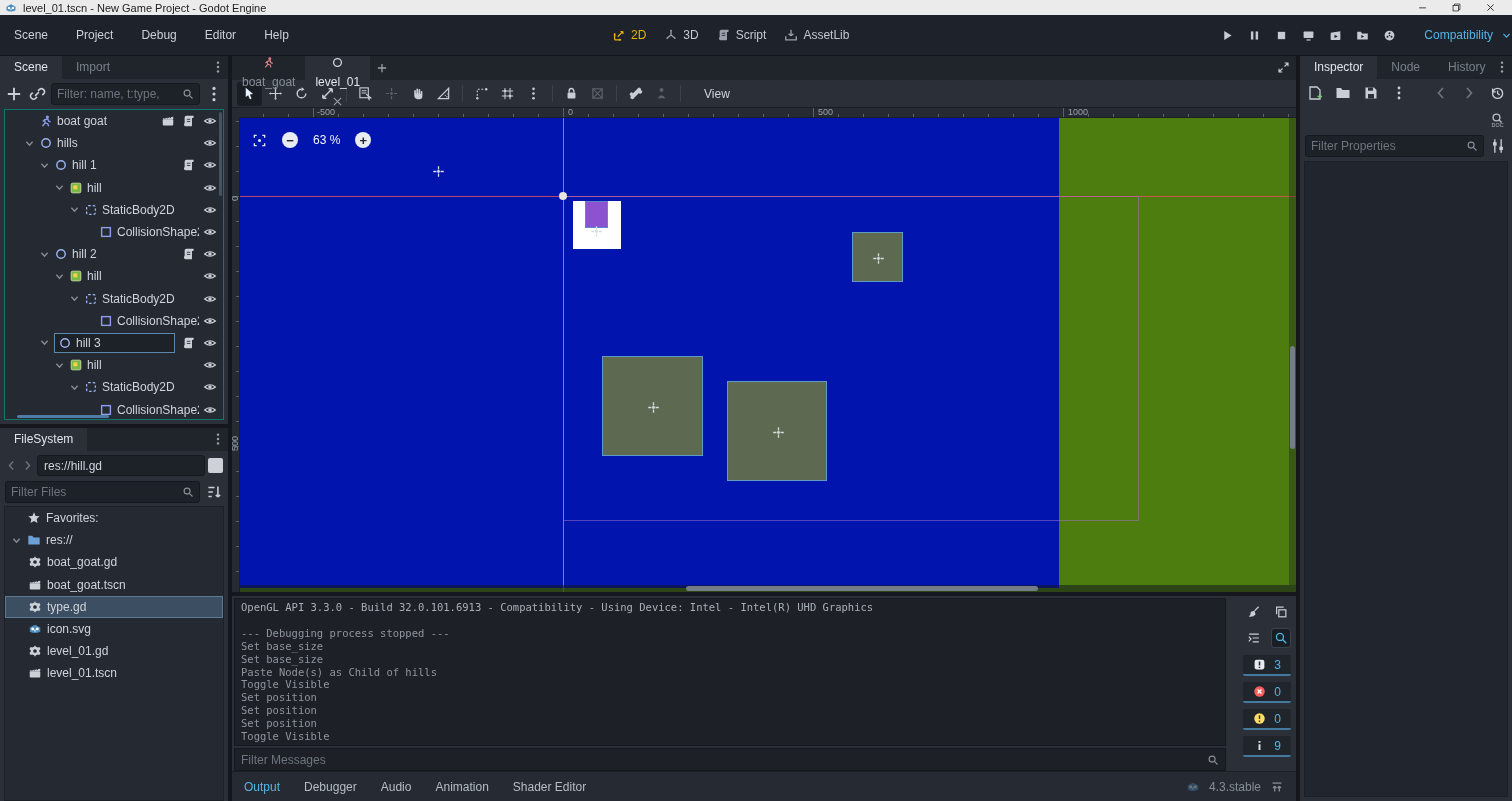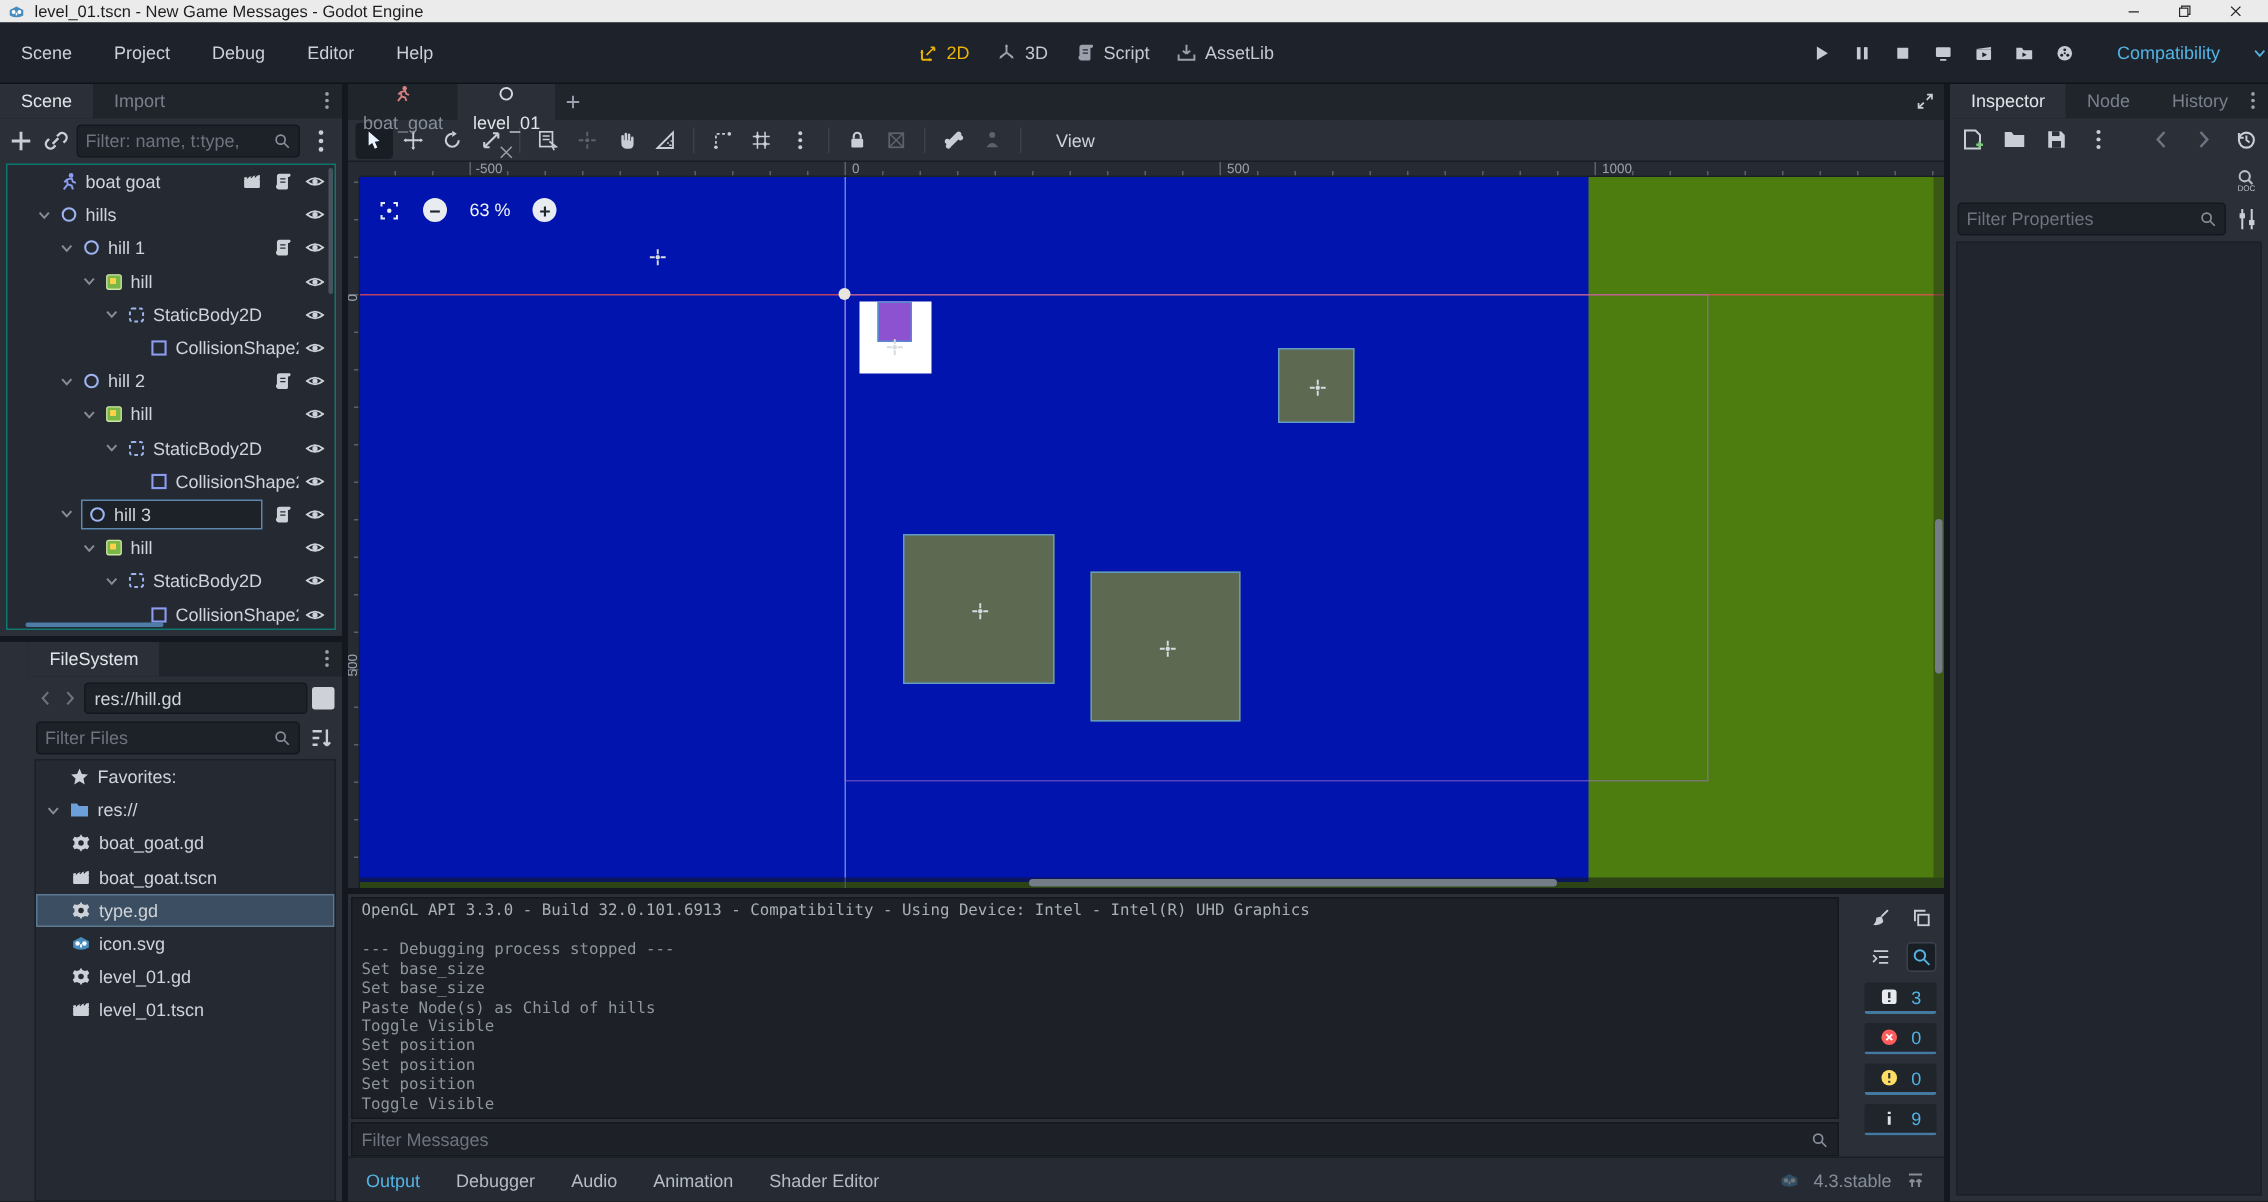--- a/index.html
+++ b/index.html
@@ -18,21 +18,21 @@
   
   .menubar{height:41px;background:#1d222b;display:flex;align-items:center;position:relative;border-bottom:1px solid #10141a;}
   .menu-item{padding:0 14px;color:#ccd1d9;}
   .modes{position:absolute;left:612px;display:flex;gap:18px;align-items:center;}
   .mode{display:flex;gap:5px;align-items:center;color:#c3c8d1;}
   .mode .icon{width:14px;height:14px;color:#9aa1ac;}
   .mode.active,.mode.active .icon{color:#eab308;}
   .playbar{margin-left:auto;display:flex;align-items:center;gap:2px;padding-right:10px;}
   .playbtn{width:25px;height:22px;display:flex;align-items:center;justify-content:center;color:#c6cbd3;}
   .playbtn .icon{width:13px;height:13px;}
-  .renderer{color:#53b4e4;display:flex;align-items:center;gap:21px;margin-left:12px;}
+  .renderer{color:#53b4e4;display:flex;align-items:center;gap:8px;margin-left:12px;}
   .renderer .icon{width:11px;height:11px;}
 
   
   .main{display:flex;height:745px;gap:4px;background:#14181e;}
   .col-left{width:228px;display:flex;flex-direction:column;gap:4px;}
   .col-center{flex:1;min-width:0;display:flex;flex-direction:column;}
   .col-right{width:212px;background:#2a2f38;display:flex;flex-direction:column;}
   .panel{background:#2a2f38;display:flex;flex-direction:column;}
 
   
@@ -54,21 +54,21 @@
   .expander{width:11px;height:11px;color:#868d98;flex:none;}
   .node-icon{width:14px;height:14px;}
   .row-label{white-space:nowrap;overflow:hidden;}
   .trailing{margin-left:auto;display:flex;gap:7px;align-items:center;color:#ccd1d8;}
   .trailing .icon{width:14px;height:14px;}
   .rename-box{display:flex;align-items:center;gap:4px;border:1px solid #5d87ad;background:#1d2128;height:20px;padding:0 5px 0 3px;flex:1;margin-right:3px;min-width:0;}
   .vscroll-thumb{position:absolute;right:1px;top:2px;width:3px;height:84px;background:#49525f;border-radius:2px;}
   .hscroll-thumb{position:absolute;left:12px;bottom:1px;height:3px;width:92px;background:#4e7ca6;border-radius:2px;}
 
   
-  .fs-panel{flex:1;min-height:0;padding-left:19px;}
+  .fs-panel{flex:1;min-height:0;}
   .fs-nav{display:flex;align-items:center;gap:3px;padding:4px 5px 2px;}
   .nav-arrow{width:13px;height:13px;color:#6d747f;}
   .path-box{flex:1;display:flex;align-items:center;background:#1d2128;border:1px solid #14181f;border-radius:3px;height:21px;padding:0 6px;min-width:0;}
   .fs-toggle{width:15px;height:15px;background:#ced2d8;border-radius:2px;flex:none;}
   .fs-filter{display:flex;align-items:center;gap:5px;padding:3px 5px;}
   .fs-list{flex:1;background:#252a32;margin:0 4px 0;border:1px solid #1b2026;overflow:hidden;}
   .fs-row{display:flex;align-items:center;height:22.2px;gap:5px;padding-right:6px;}
   .fs-row.selected{background:#3c4e61;outline:1px solid #5d7891;outline-offset:-1px;}
 
   
@@ -151,21 +151,21 @@
 
 <div class="titlebar">
   <span class="icon">
       <svg viewBox="0 0 16 16">
         <path fill="#478cbf" d="M2 6.2 8 3l6 3.2V11q-6 3.4-12 0Z"></path>
         <circle cx="5.4" cy="8" r="1.7" fill="#fff"></circle>
         <circle cx="10.6" cy="8" r="1.7" fill="#fff"></circle>
         <rect x="7.3" y="8.6" width="1.4" height="2.4" fill="#fff"></rect>
       </svg>
     </span>
-  <span>level_01.tscn - New Game Messages - Godot Engine</span>
+  <span>level_01.tscn - New Game Project - Godot Engine</span>
   <div class="win-controls">
     <span class="win-btn">
         <span class="icon">
           <svg viewBox="0 0 16 16">
             <path d="M3 8.5H13" stroke="currentColor" stroke-width="1.2"></path>
           </svg>
         </span>
       </span>
     <span class="win-btn">
         <span class="icon">

